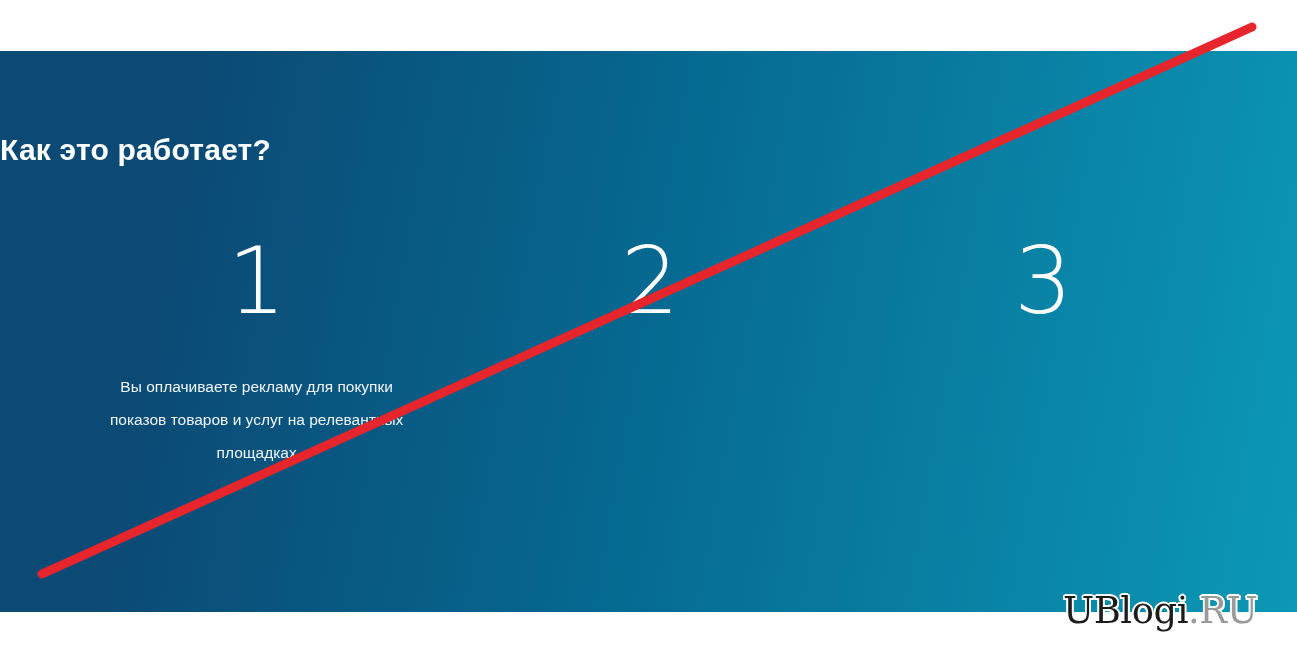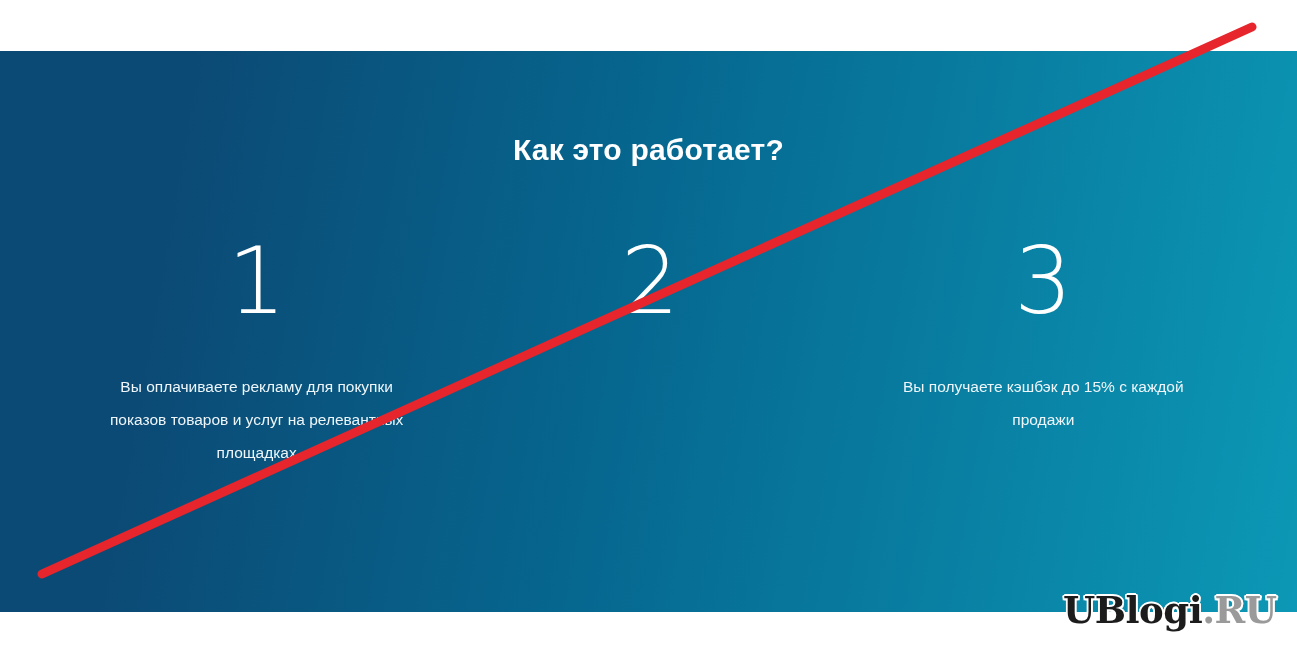--- a/index.html
+++ b/index.html
@@ -49,21 +49,21 @@
                 #0c98b6 100%);
     z-index: 0;
   }
 
   
   .headline {
     position: absolute;
     left: 0;
     top: 133px;
     width: 1297px;
-    text-align: center;
+    text-align: left;
     font-size: 30px;
     font-weight: bold;
     letter-spacing: 0.2px;
     color: #ffffff;
     z-index: 3;
     white-space: nowrap;
   }
 
   
   .steps {
@@ -116,21 +116,21 @@
   }
 
   
   .watermark {
     position: absolute;
     left: 1063px;
     top: 592px;
     z-index: 7;
     font-family: "DejaVu Serif", "Liberation Serif", serif;
     font-size: 37px;
-    font-weight: bold;
+    font-weight: normal;
     letter-spacing: -0.5px;
     line-height: 1;
     white-space: nowrap;
     user-select: none;
   }
   .wm-main {
     color: #1c1c1c;
     text-shadow:
       -1.5px -1.5px 0 #ffffff,
        1.5px -1.5px 0 #ffffff,
@@ -172,21 +172,20 @@
       <span class="step-number">1</span>
       <span class="step-text">Вы оплачиваете рекламу для покупки показов товаров и услуг на релевантных площадках</span>
     </div>
 
     <div class="step step-2">
       <span class="step-number">2</span>
     </div>
 
     <div class="step step-3">
       <span class="step-number">3</span>
-      <span class="step-text">Вы получаете кэшбэк до 15% с каждой продажи</span>
     </div>
 
   </div>
 
   <svg class="annotation" viewBox="0 0 1297 650">
     <line id="annot-line" x1="42" y1="574" x2="1252" y2="27" stroke="#e6252c" stroke-width="9" stroke-linecap="round"></line>
   </svg>
 
   <div class="watermark">
     <span class="wm-main" style="color: rgb(28, 28, 28);">UBlogi</span><span class="wm-tld" style="color: rgb(154, 154, 154);">.RU</span>

